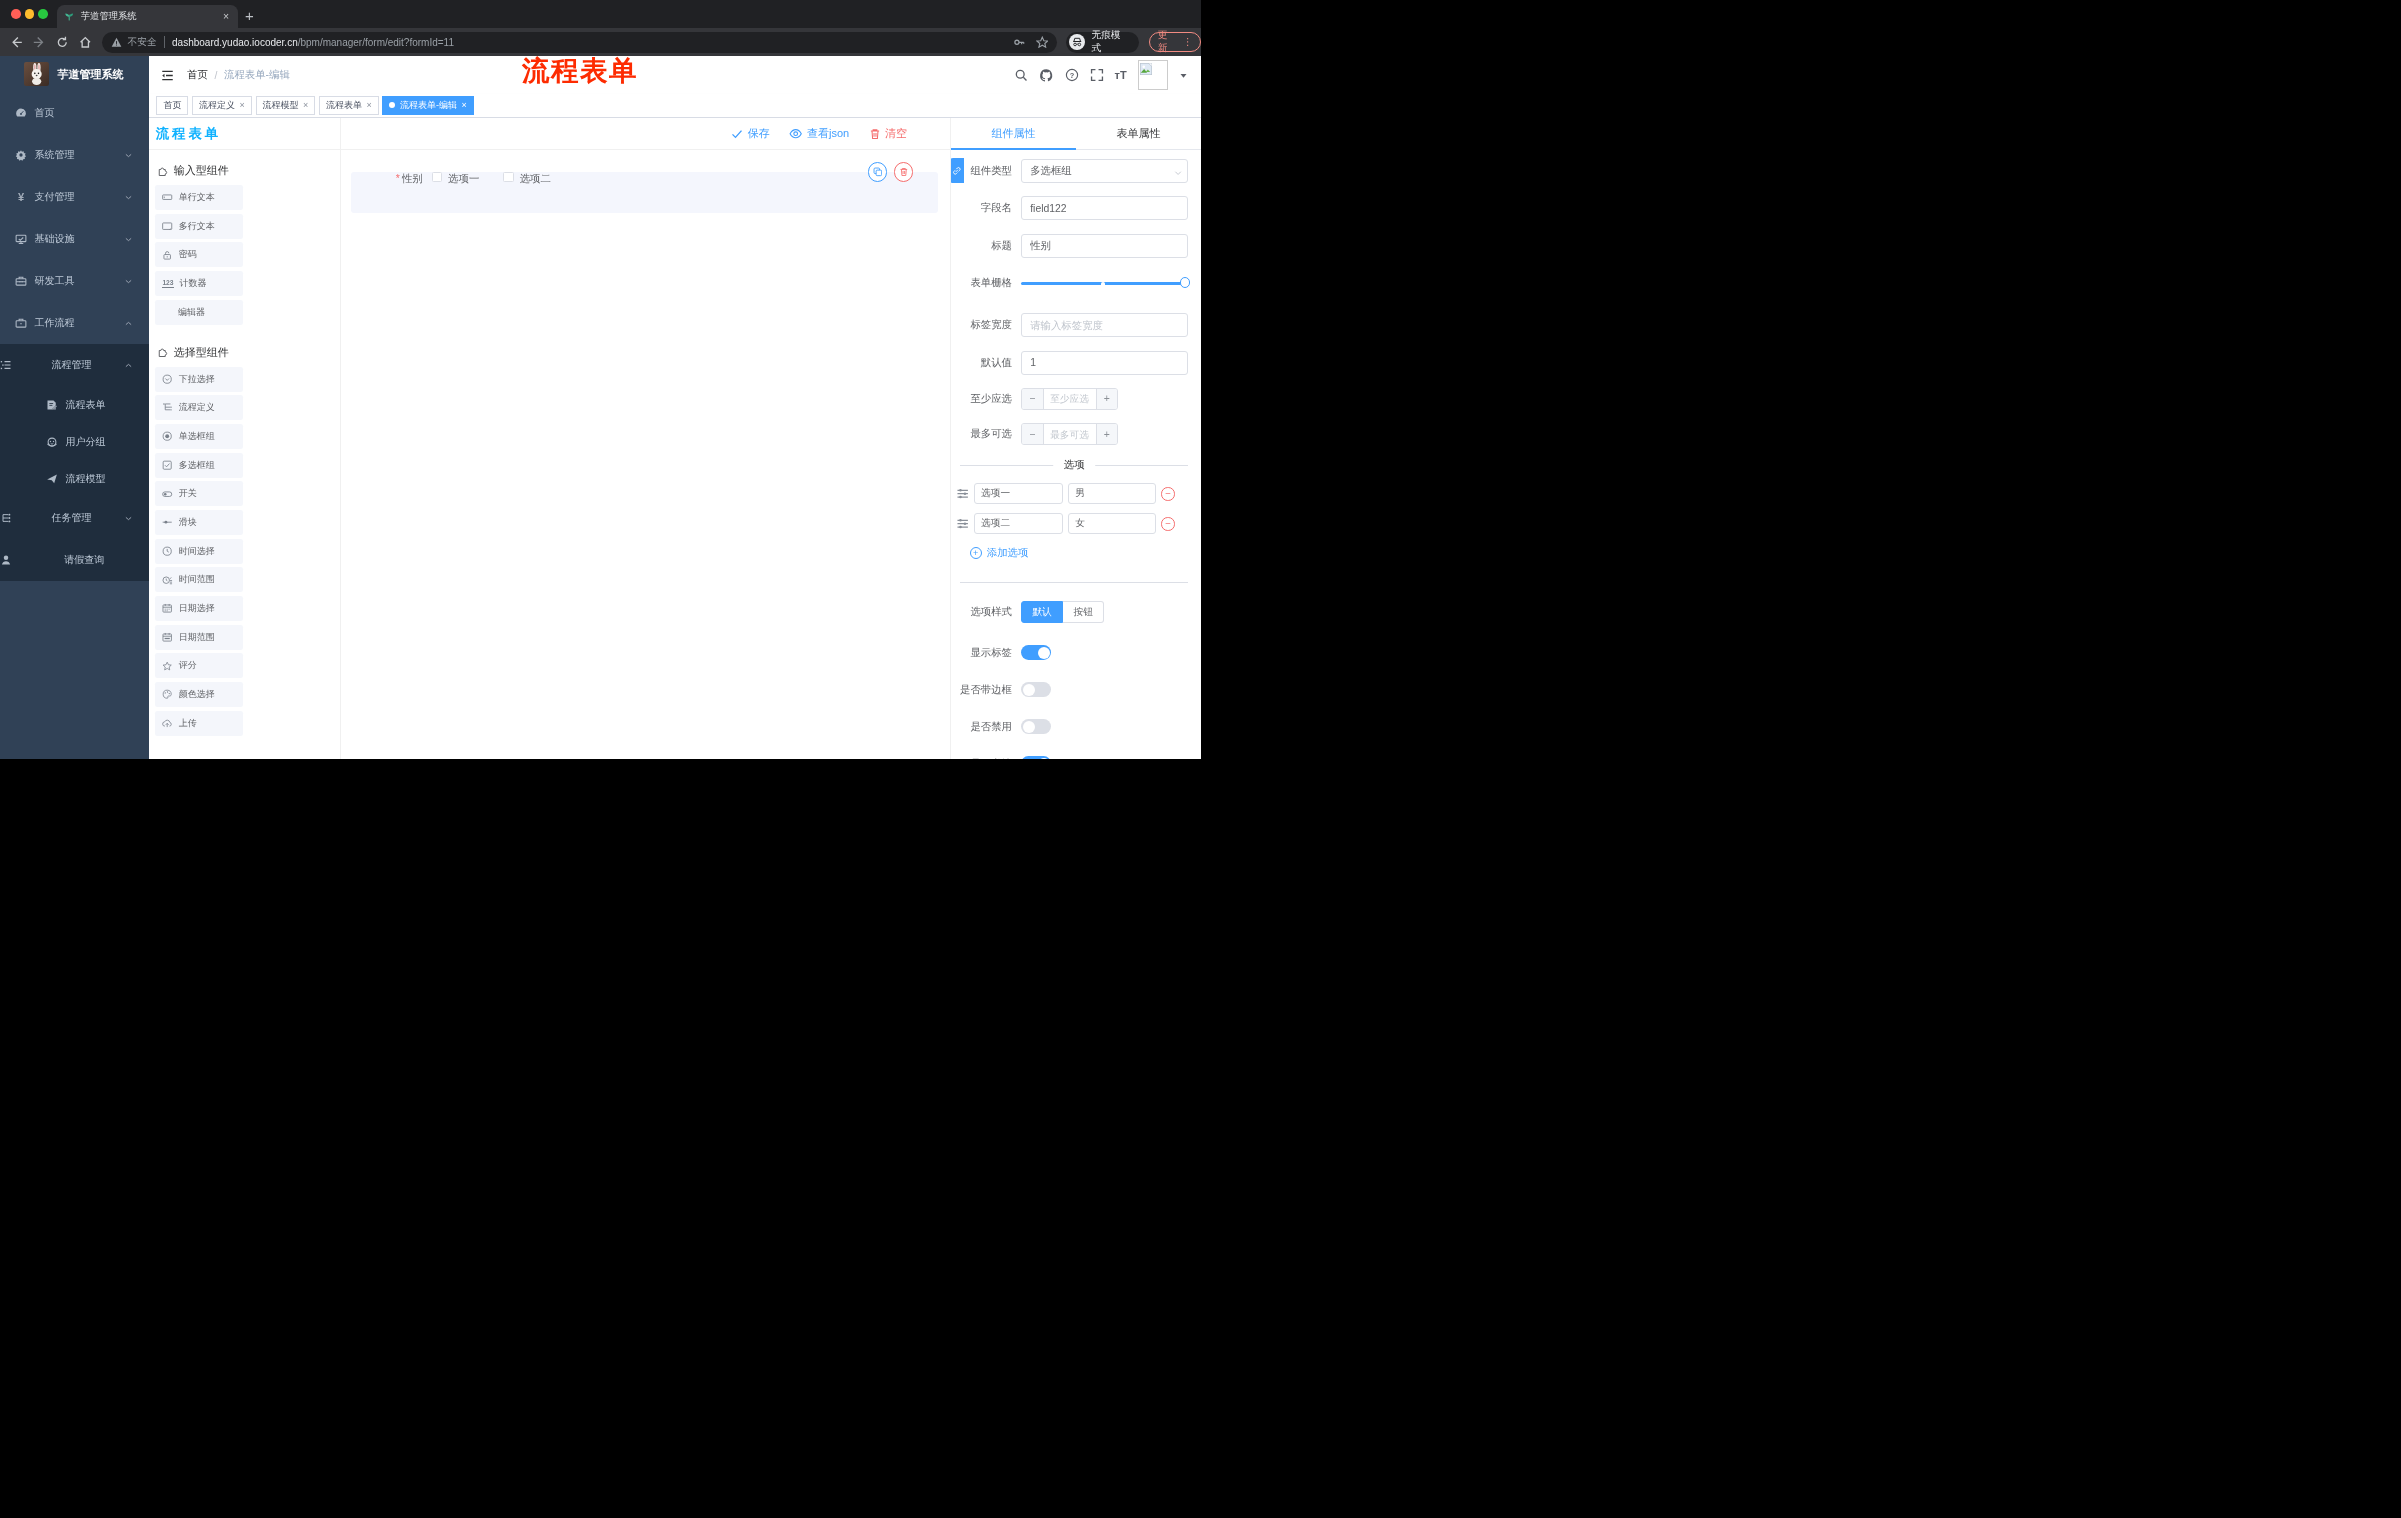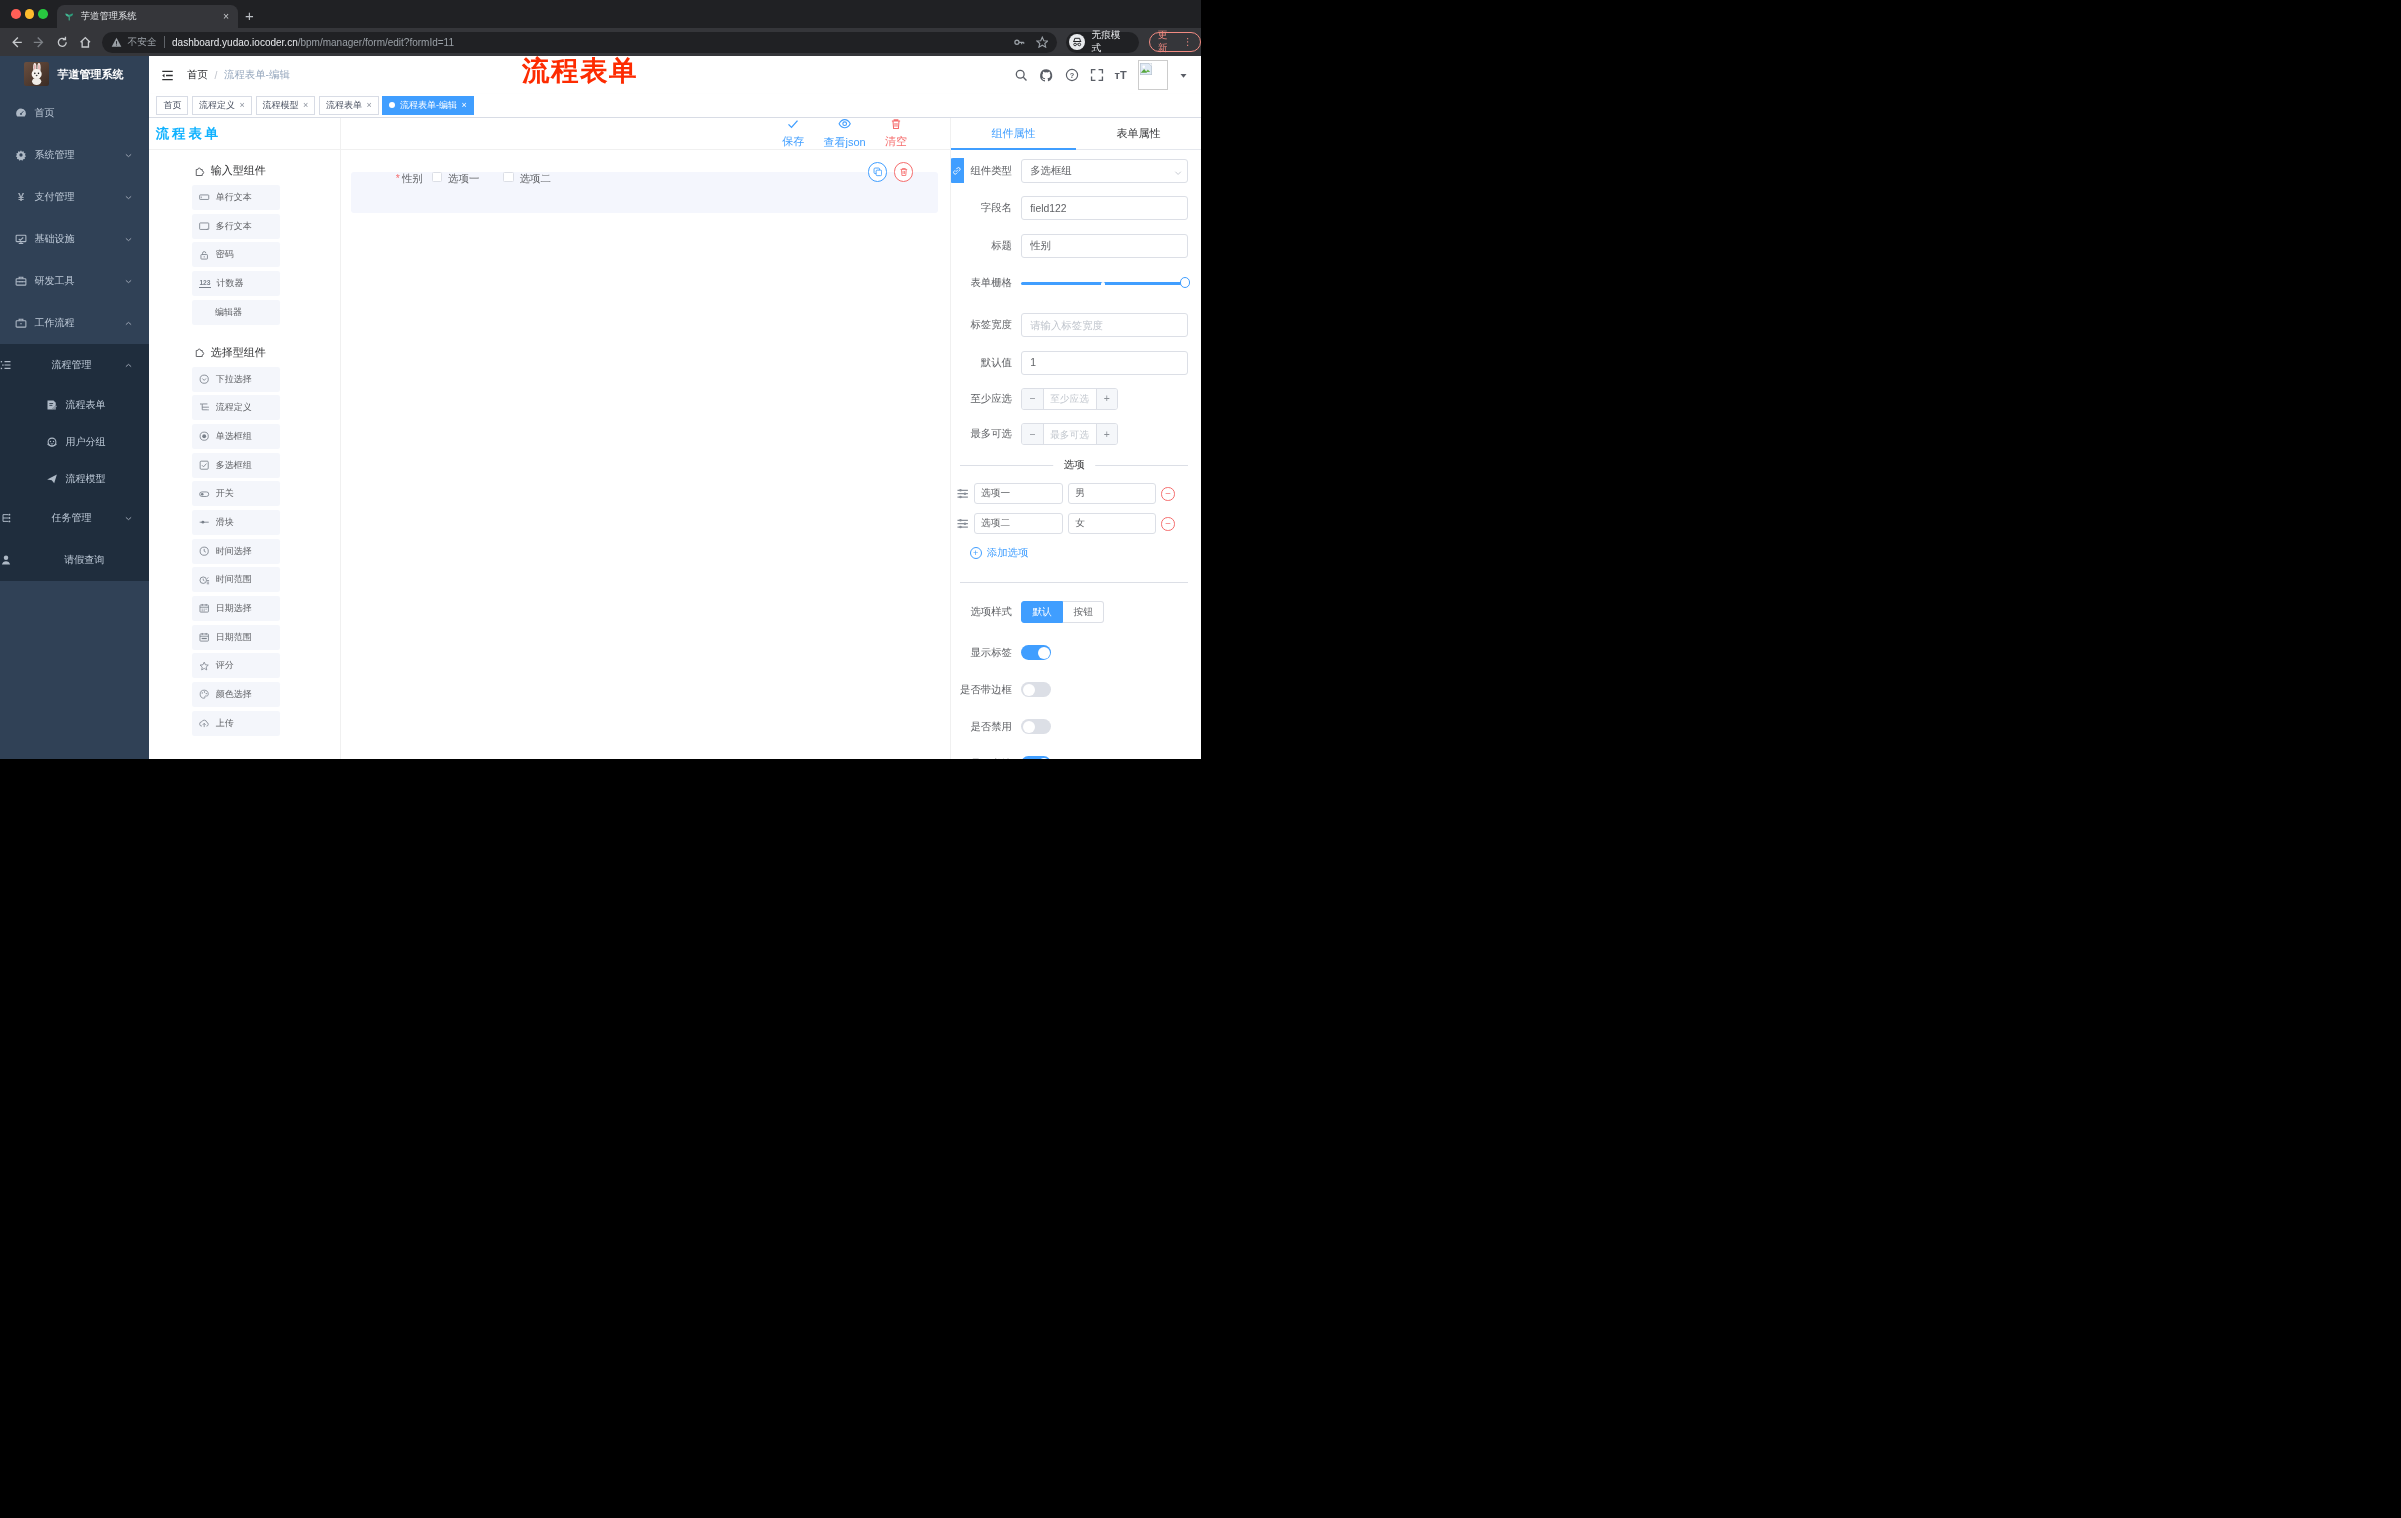--- a/index.html
+++ b/index.html
@@ -60,34 +60,34 @@
   .chip .x{font-size:9px;color:#8d939e;}
   .chip.active{background:#409eff;border-color:#409eff;color:#fff;}
   .chip.active .x{color:#fff;}
   .chip .dot{width:6px;height:6px;border-radius:50%;background:#fff;}
   
   #content{position:absolute;left:149px;top:118px;width:1052px;height:641px;background:#fff;display:flex;}
   .panelhead{height:32px;border-bottom:0.7px solid #f0f0f0;display:flex;align-items:center;flex:none}
   #leftpanel{width:192px;border-right:0.7px solid #f0f0f0;height:641px;overflow:hidden;}
   #leftpanel .panelhead{padding-left:6.7px;}
   .lp-title{color:#10b2ff;font-weight:bold;font-size:13.4px;letter-spacing:3px;}
-  .lp-body{padding:6px 7.4px 0 6px;margin-left:37px;}
+  .lp-body{padding:6px 7.4px 0 6px;}
   .sect{display:flex;align-items:center;gap:5.2px;color:#303133;font-size:11px;margin:7.4px 0 6.7px 1.5px;}
   .comps{display:flex;flex-wrap:wrap;}
   .comp{width:88px;height:25px;background:#f4f6fb;border-radius:2.2px;margin:0 3px 3.7px 0;
     display:flex;align-items:center;padding-left:7.4px;gap:6px;font-size:9px;color:#606266;cursor:grab;}
   .comp:nth-child(2n){margin-right:0;}
   .comp .ci{color:#79808a;flex:none}
   .req{color:#f56c6c;margin-right:2.2px;font-size:10.4px;}
   .inp{height:24px;border:0.7px solid #dcdfe6;border-radius:3px;font-size:10.4px;color:#606266;padding:0 8.2px;background:#fff;width:100%;}
   .inp::placeholder{color:#bfc4cc;}
   
   #canvas{width:609px;height:641px;overflow:hidden;}
   #canvas .panelhead{justify-content:flex-end;padding-right:43px;gap:19.3px;}
-  .tool{display:flex;align-items:center;gap:4.5px;font-size:11px;cursor:pointer;flex-direction:column;}
+  .tool{display:flex;align-items:center;gap:4.5px;font-size:11px;cursor:pointer;}
   .tool.blue{color:#409eff;} .tool.red{color:#f56c6c;}
   .cv-row{display:flex;align-items:center;margin:18.6px 27px 0 31px;}
   .cv-row .lab{font-size:10.4px;color:#606266;margin-right:9px;}
   .cv-row .inp{height:27.5px;}
   .sel-block{position:relative;margin:22px 12px 0 9.7px;height:41px;background:#f4f6fd;border-radius:3px;
     display:flex;padding-left:45px;}
   .sel-block .lab{font-size:10.4px;color:#606266;}
   .cbx{width:10.4px;height:10.4px;border:0.7px solid #dcdfe6;border-radius:1.5px;background:#fff;margin:0 6px 0 9px;flex:none}
   .cbl{font-size:10.4px;color:#606266;}
   .actbtn{position:absolute;top:-9.7px;width:19.3px;height:19.3px;border-radius:50%;background:#fff;

